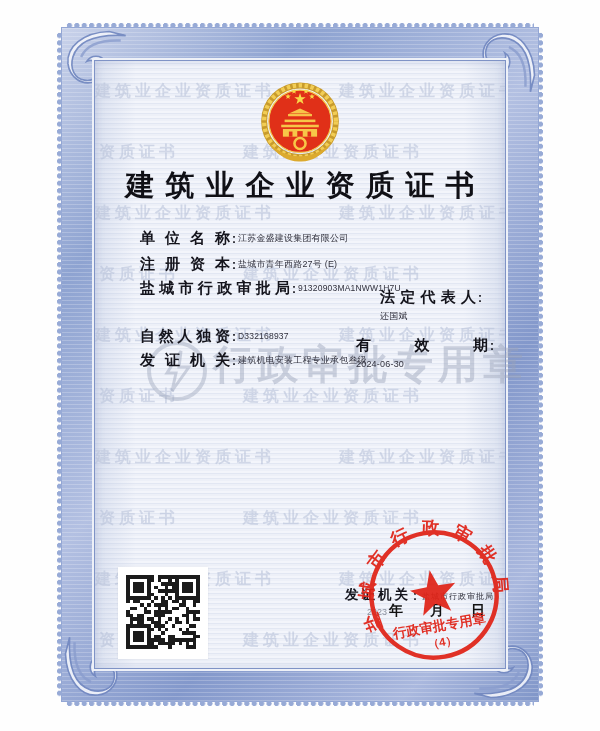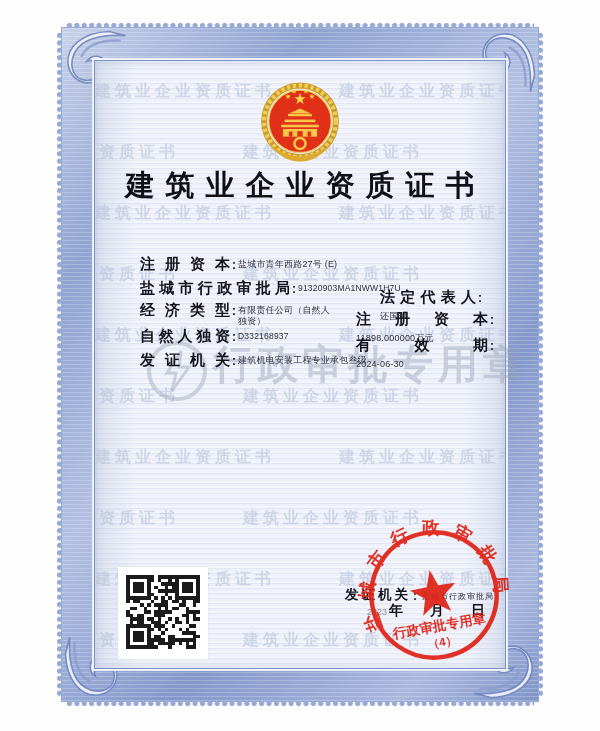--- a/index.html
+++ b/index.html
@@ -181,38 +181,35 @@
             <rect x="46.8" y="57.5" width="6.4" height="6.5"></rect>
             <rect x="37" y="58" width="4.2" height="6"></rect>
             <rect x="58.8" y="58" width="4.2" height="6"></rect>
           </g>
           <circle cx="50" cy="72" r="6.5" fill="none" stroke="#f7c648" stroke-width="3"></circle>
           <path d="M14 72 Q30 87 50 87 Q70 87 86 72 Q70 94 50 93 Q30 94 14 72 Z" fill="#dcaa2e"></path>
         </svg>
 
         <div class="title">建筑业企业资质证书</div>
 
+        <div class="frow" style="top:167px">
+          <span class="flabel w90">单位名称</span><span class="colon">:</span><span class="fvalue">江苏金盛建设集团有限公司</span>
+        </div>
 
         <div class="frow" style="top:193px">
           <span class="flabel w90">注册资本</span><span class="colon">:</span><span class="fvalue">盐城市青年西路27号 (E)</span>
         </div>
 
         <div class="frow" style="top:217px">
           <span class="flabel w150">盐城市行政审批局</span><span class="colon">:</span><span class="fvalue mono">91320903MA1NWW1H7U</span>
           <span class="rgrp" style="left:240px">
             <span class="flabel w96">法定代表人</span><span class="colon">:</span><span class="fvalue">还国斌</span>
           </span>
         </div>
 
-        <div class="frow" style="top:239px">
-          <span class="flabel w90">经济类型</span><span class="colon">:</span><span class="fvalue narrow">有限责任公司（自然人独资）</span>
-          <span class="rgrp" style="left:216px">
-            <span class="flabel w132">注册资本</span><span class="colon">:</span><span class="fvalue">11898.000000万元</span>
-          </span>
-        </div>
 
         <div class="frow" style="top:265px">
           <span class="flabel w90">自然人独资</span><span class="colon">:</span><span class="fvalue mono">D332168937</span>
           <span class="rgrp" style="left:216px">
             <span class="flabel w132">有效期</span><span class="colon">:</span><span class="fvalue">2024-06-30</span>
           </span>
         </div>
 
         <div class="frow" style="top:289px">
           <span class="flabel w90">发证机关</span><span class="colon">:</span><span class="fvalue">建筑机电安装工程专业承包叁级</span>

